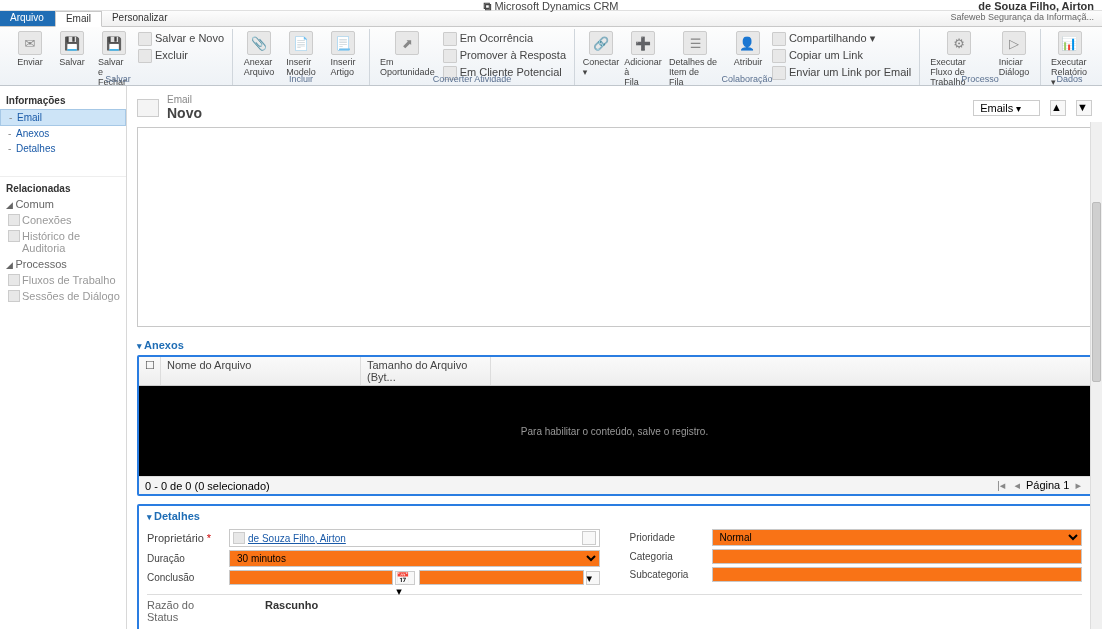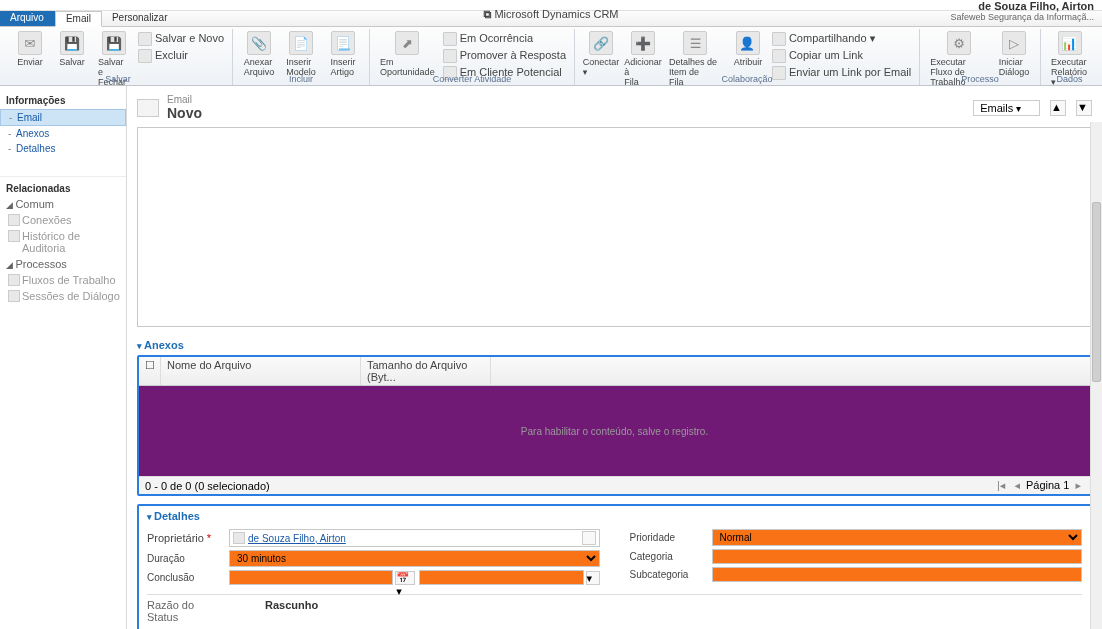--- a/index.html
+++ b/index.html
@@ -1,20 +1,20 @@
 <!DOCTYPE html>
 <html><head>
 <meta charset="utf-8">
 <style>
 * { margin: 0; padding: 0; box-sizing: border-box; font-family: "Segoe UI", Tahoma, sans-serif; font-size: 11px; }
 body { background: #fff; width: 1102px; height: 629px; overflow: hidden; }
 
 
 .title-bar { height: 11px; background: #fff; position: relative; border-bottom: 1px solid #e0e0e0; }
-.title-center { position: absolute; left: 50%; transform: translateX(-50%); top: 8px; font-size: 11px; color: #444; }
+.title-center { position: absolute; left: 50%; transform: translateX(-50%); top: 0; font-size: 11px; color: #444; }
 .title-center .logo { font-weight: bold; }
 .title-right { position: absolute; right: 8px; top: 0; text-align: right; font-size: 10px; }
 .title-right .username { font-weight: bold; color: #333; }
 .title-right .org { color: #666; font-size: 9px; }
 
 
 .tab-row { height: 16px; background: linear-gradient(#fdfdfd,#f0f0f0); border-bottom: 1px solid #c8c8c8; display:flex; }
 .tab { padding: 1px 10px; font-size: 10px; color: #333; border-right: 1px solid transparent; cursor: pointer; }
 .tab.file { background: #1f6db5; color: #fff; }
 .tab.active { background: #fff; border: 1px solid #c8c8c8; border-bottom: 1px solid #fff; margin-bottom: -1px; }
@@ -55,21 +55,21 @@
 
 .body-area { border:1px solid #c8c8c8; height:200px; background:#fff; margin-bottom:8px; }
 
 .section-head { font-size:11px; font-weight:bold; color:#1f6db5; padding:4px 0; cursor:pointer; }
 .section-head::before { content:"▾ "; font-size:9px; }
 
 .anexos-box { border:2px solid #2a7de1; border-radius:2px; }
 .anexos-head { display:flex; background:linear-gradient(#fafafa,#eee); border-bottom:1px solid #ccc; font-size:10px; color:#444; }
 .anexos-head .col { padding:2px 6px; border-right:1px solid #ddd; }
 .anexos-head .chk { width:22px; text-align:center; }
-.anexos-body { height:90px; display:flex; align-items:center; justify-content:center; font-size:10px; color:#999; background:#701a75; }
+.anexos-body { height:90px; display:flex; align-items:center; justify-content:center; font-size:10px; color:#999; background:#000000; }
 .anexos-foot { display:flex; justify-content:space-between; align-items:center; padding:2px 6px; font-size:10px; background:#f4f4f4; border-top:1px solid #ddd; }
 .pager-btn { padding:0 3px; color:#888; cursor:pointer; }
 
 .detalhes-box { border:2px solid #2a7de1; border-radius:2px; margin-top:8px; padding:4px 8px 8px 8px; }
 .form-row { display:flex; align-items:center; margin:3px 0; gap:10px; }
 .form-row .lbl { width:72px; font-size:10px; color:#444; }
 .form-row .req { color:#c00; }
 .form-row .field { flex:1; display:flex; align-items:center; }
 .form-row input, .form-row select { width:100%; border:1px solid #c8c8c8; padding:1px 3px; font-size:10px; background:#f97316; }
 .form-cols { display:flex; gap:30px; }

